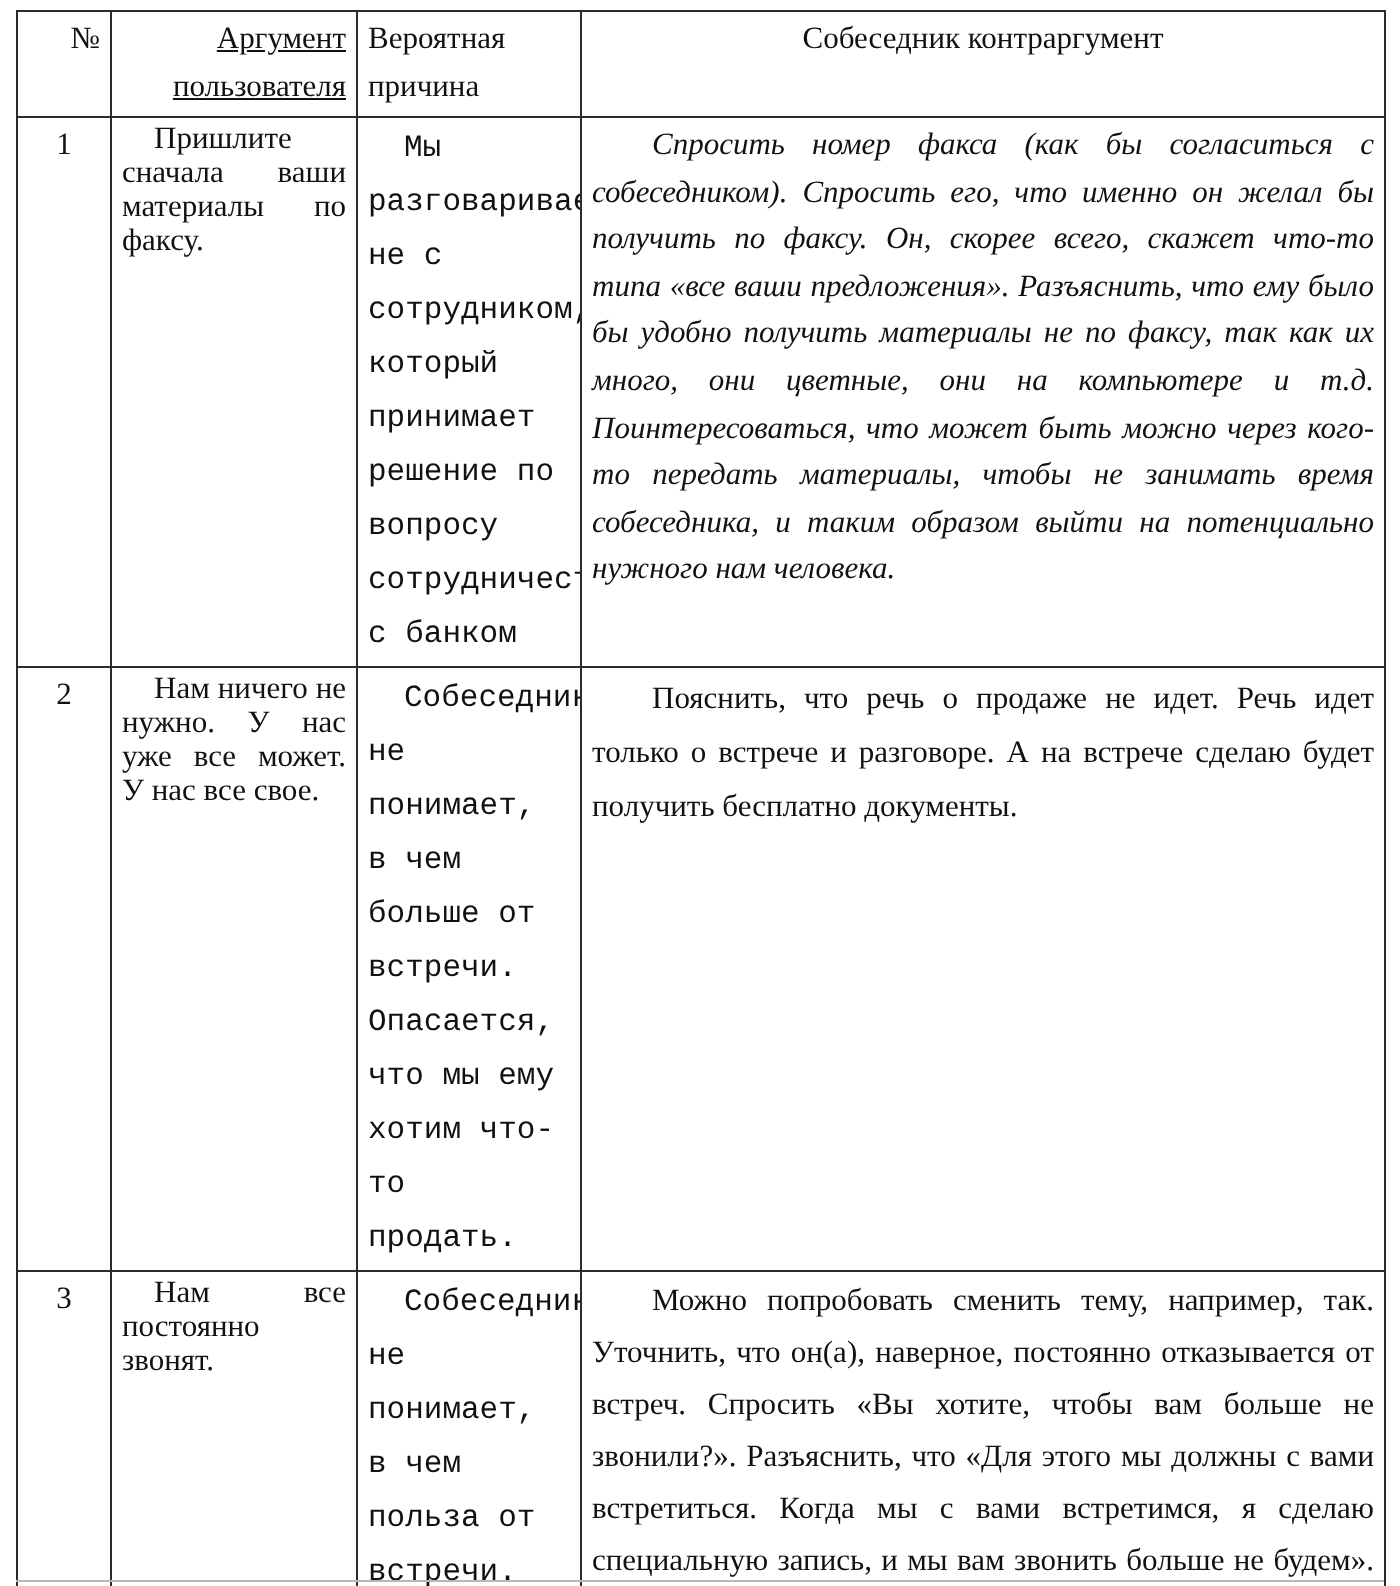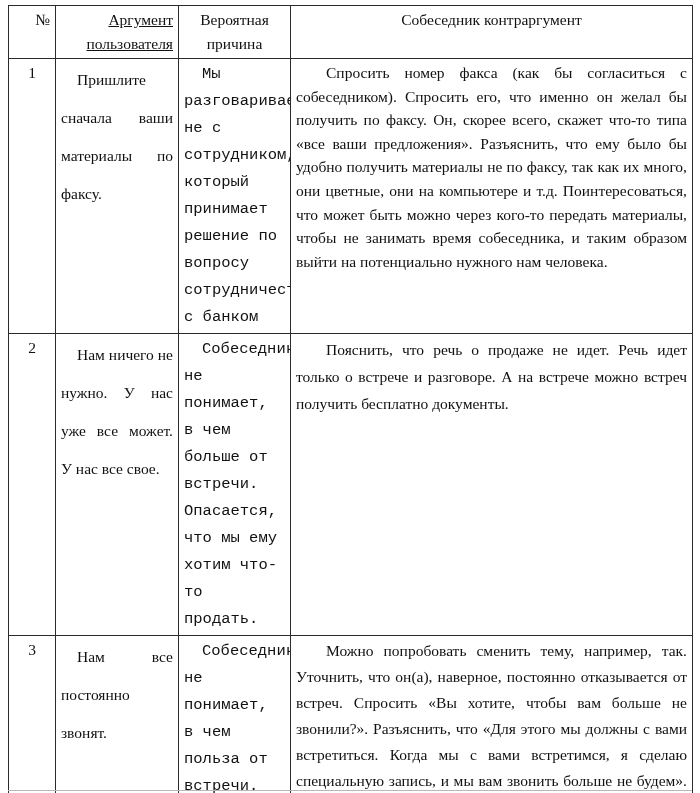--- a/index.html
+++ b/index.html
@@ -36,52 +36,52 @@
     font-size: 15.5px;
     padding: 2px 5px 2px 5px;
     overflow: hidden;
   }
 
   
   tr.hdr { height: 50px; }
   tr.hdr th { line-height: 24px; }
   th.h-num     { text-align: right; padding-right: 6px; }
   th.h-arg     { text-align: right; text-decoration: underline; }
-  th.h-cause   { text-align: center; }
+  th.h-cause   { text-align: left; }
   th.h-counter { text-align: center; }
 
   
   tr.r1 { height: 260px; }
   tr.r2 { height: 185px; }
   tr.r3 { height: 287px; }
 
   td.cell-num {
     text-align: center;
     line-height: 24px;
     padding-top: 3px;
   }
   td.cell-arg {
     text-align: justify;
     text-indent: 16px;
-    line-height: 38px;
+    line-height: 17px;
     padding: 3px 4px 0 6px;
   }
   td.cell-cause {
     text-align: left;
     text-indent: 18px;
     line-height: 27px;
     padding: 3px 2px 0 5px;
     font-family: Liberation Mono, monospace;
   }
   td.cell-counter {
     text-align: justify;
     text-indent: 30px;
     padding: 3px 8px 0 7px;
   }
-  tr.r1 td.cell-counter { line-height: 23.6px; }
+  tr.r1 td.cell-counter { line-height: 23.6px; font-style: italic; }
   tr.r2 td.cell-counter { line-height: 27px; }
   tr.r3 td.cell-counter { line-height: 26px; }
 
   
   .continuation-line {
     position: absolute;
     left: 8px;
     width: 684px;
     top: 790px;
     height: 1px;
@@ -112,21 +112,21 @@
       <td class="cell-num">1</td>
       <td class="cell-arg">Пришлите сначала ваши материалы по факсу.</td>
       <td class="cell-cause">Мы разговариваем не с сотрудником, который принимает решение по вопросу сотрудничества с банком</td>
       <td class="cell-counter">Спросить номер факса (как бы согласиться с собеседником). Спросить его, что именно он желал бы получить по факсу. Он, скорее всего, скажет что-то типа «все ваши предложения». Разъяснить, что ему было бы удобно получить материалы не по факсу, так как их много, они цветные, они на компьютере и т.д. Поинтересоваться, что может быть можно через кого-то передать материалы, чтобы не занимать время собеседника, и таким образом выйти на потенциально нужного нам человека.</td>
     </tr>
 
     <tr class="r2">
       <td class="cell-num">2</td>
       <td class="cell-arg">Нам ничего не нужно. У нас уже все может. У нас все свое.</td>
       <td class="cell-cause">Собеседник не понимает, в чем больше от встречи. Опасается, что мы ему хотим что-то продать.</td>
-      <td class="cell-counter">Пояснить, что речь о продаже не идет. Речь идет только о встрече и разговоре. А на встрече можно встреч получить бесплатно документы.</td>
+      <td class="cell-counter">Пояснить, что речь о продаже не идет. Речь идет только о встрече и разговоре. А на встрече сделаю будет получить бесплатно документы.</td>
     </tr>
 
     <tr class="r3">
       <td class="cell-num">3</td>
       <td class="cell-arg">Нам все постоянно звонят.</td>
       <td class="cell-cause">Собеседник не понимает, в чем польза от встречи. Он раздражен постоянными звонками (такими же).</td>
       <td class="cell-counter">Можно попробовать сменить тему, например, так. Уточнить, что он(а), наверное, постоянно отказывается от встреч. Спросить «Вы хотите, чтобы вам больше не звонили?». Разъяснить, что «Для этого мы должны с вами встретиться. Когда мы с вами встретимся, я сделаю специальную запись, и мы вам звонить больше не будем». Другой способ сменить тему. Сказать: «Я вас хорошо понимаю. А из какого именно банка вам звонят?» и таким образом перевести разговор на другую тему.</td>
     </tr>
   </tbody>
     </table>

